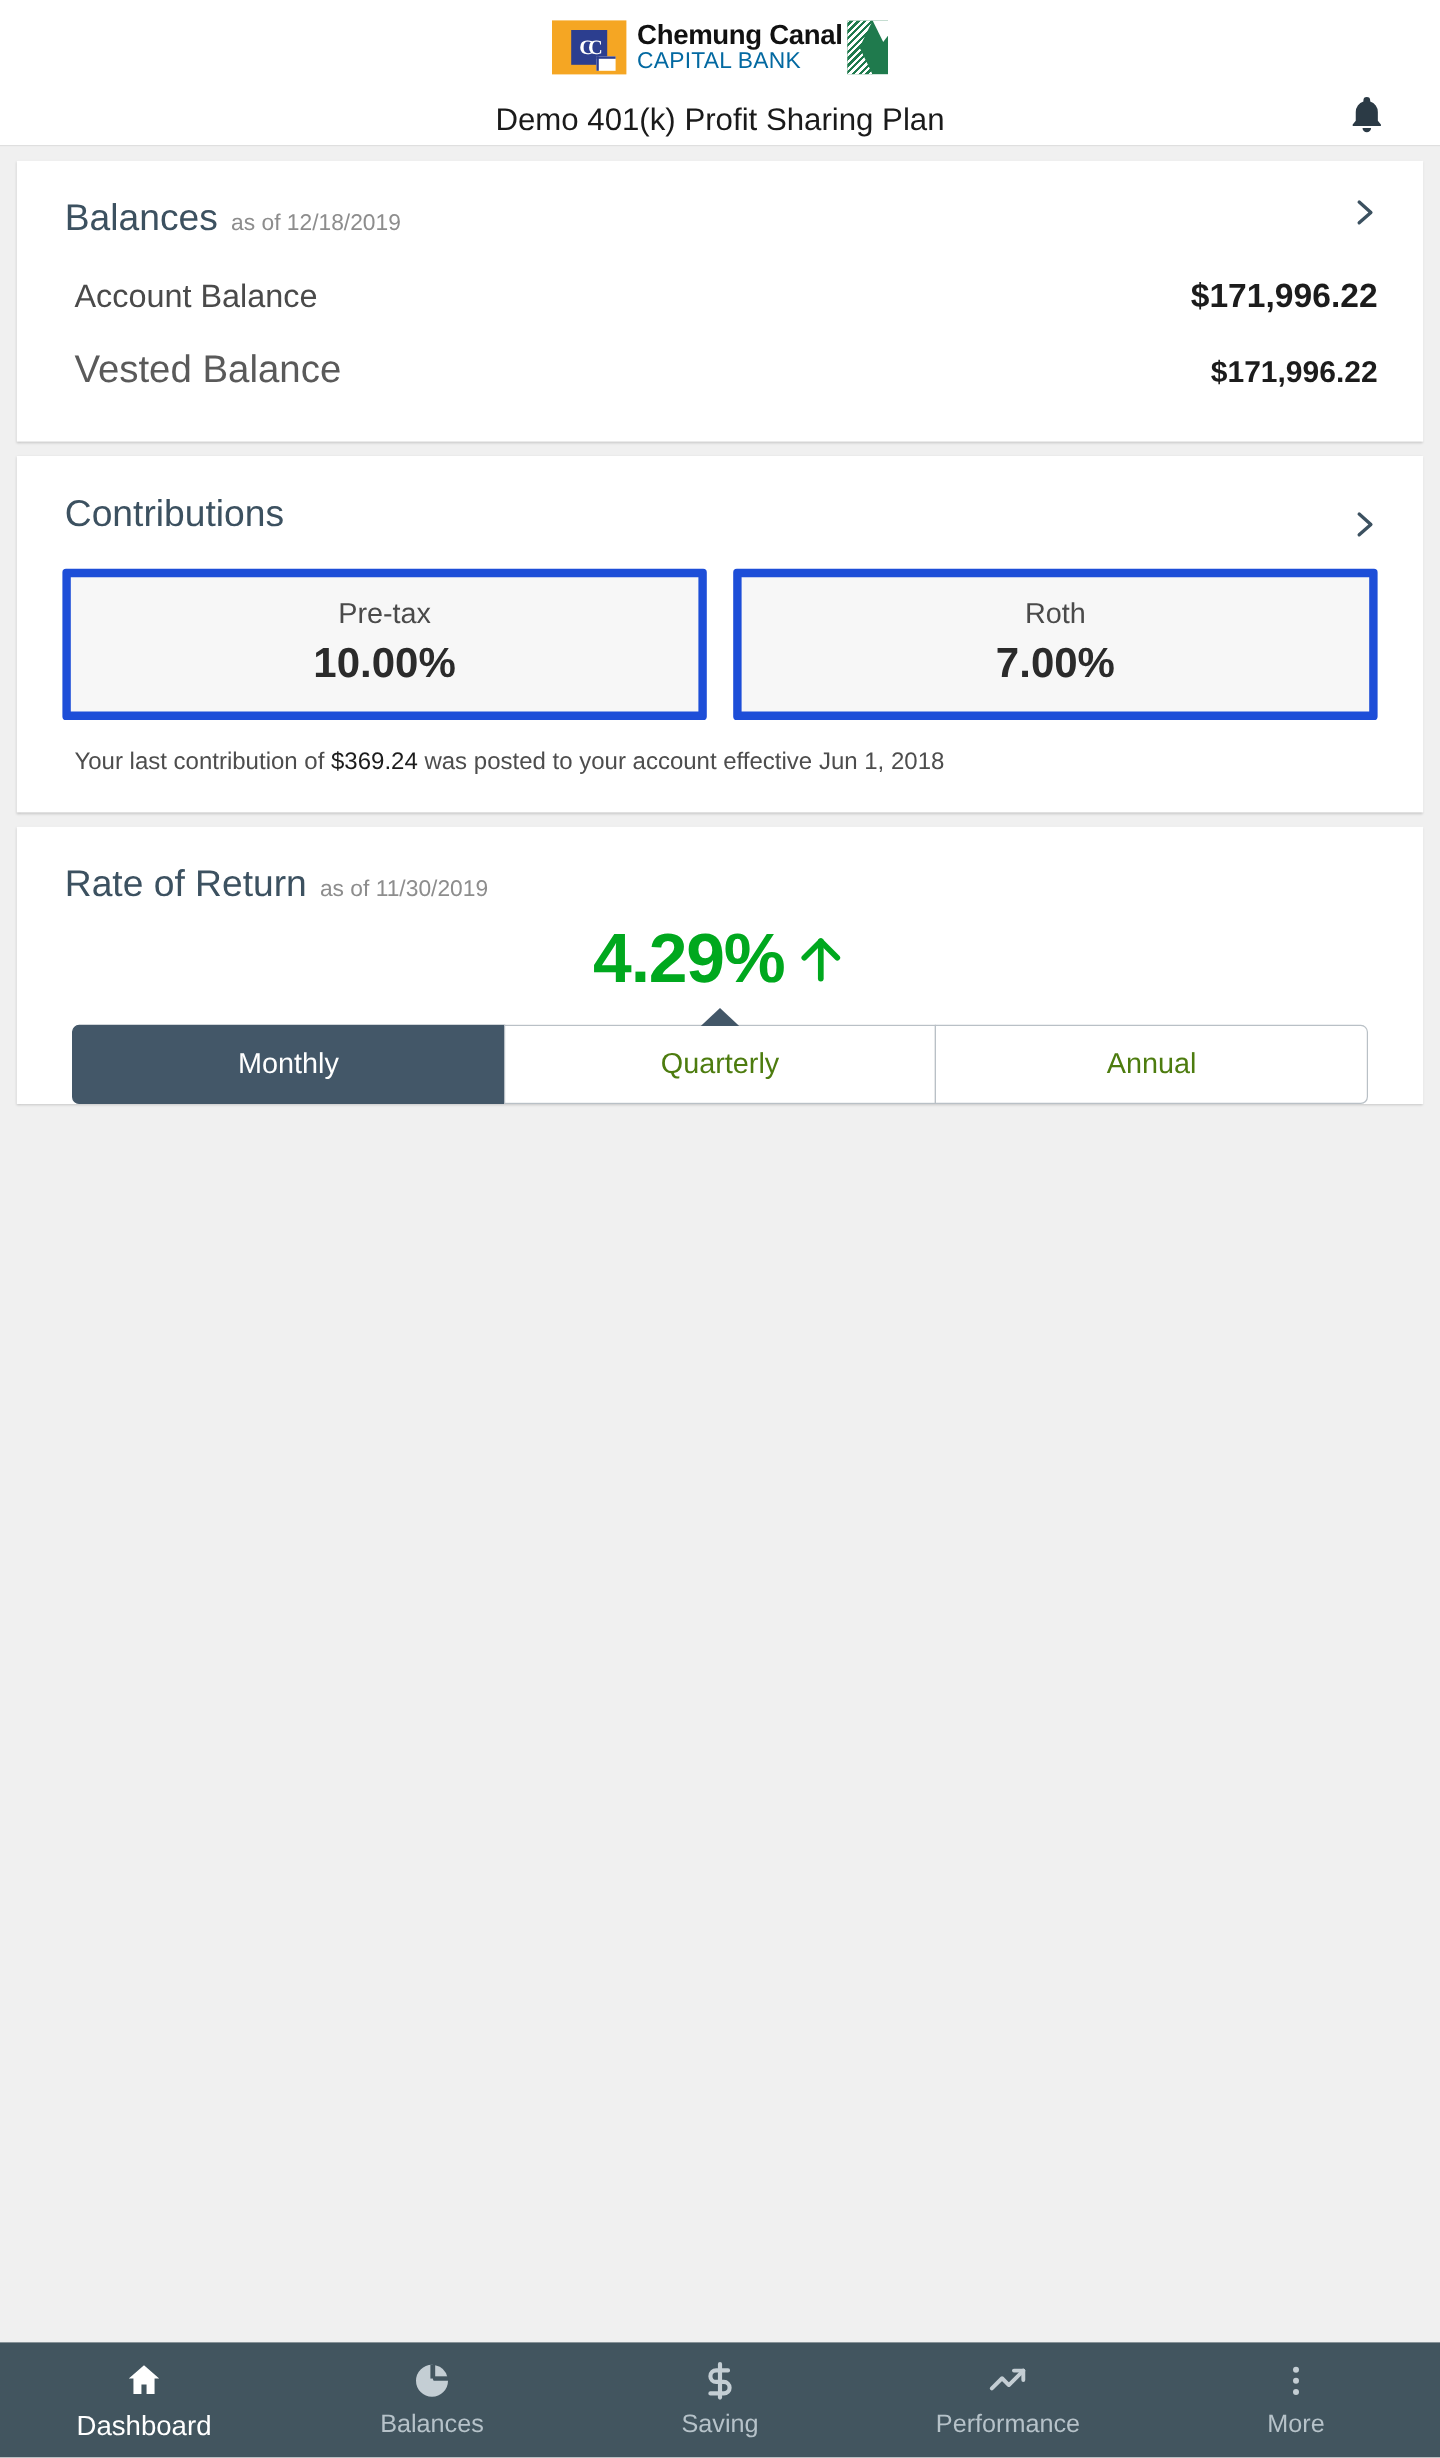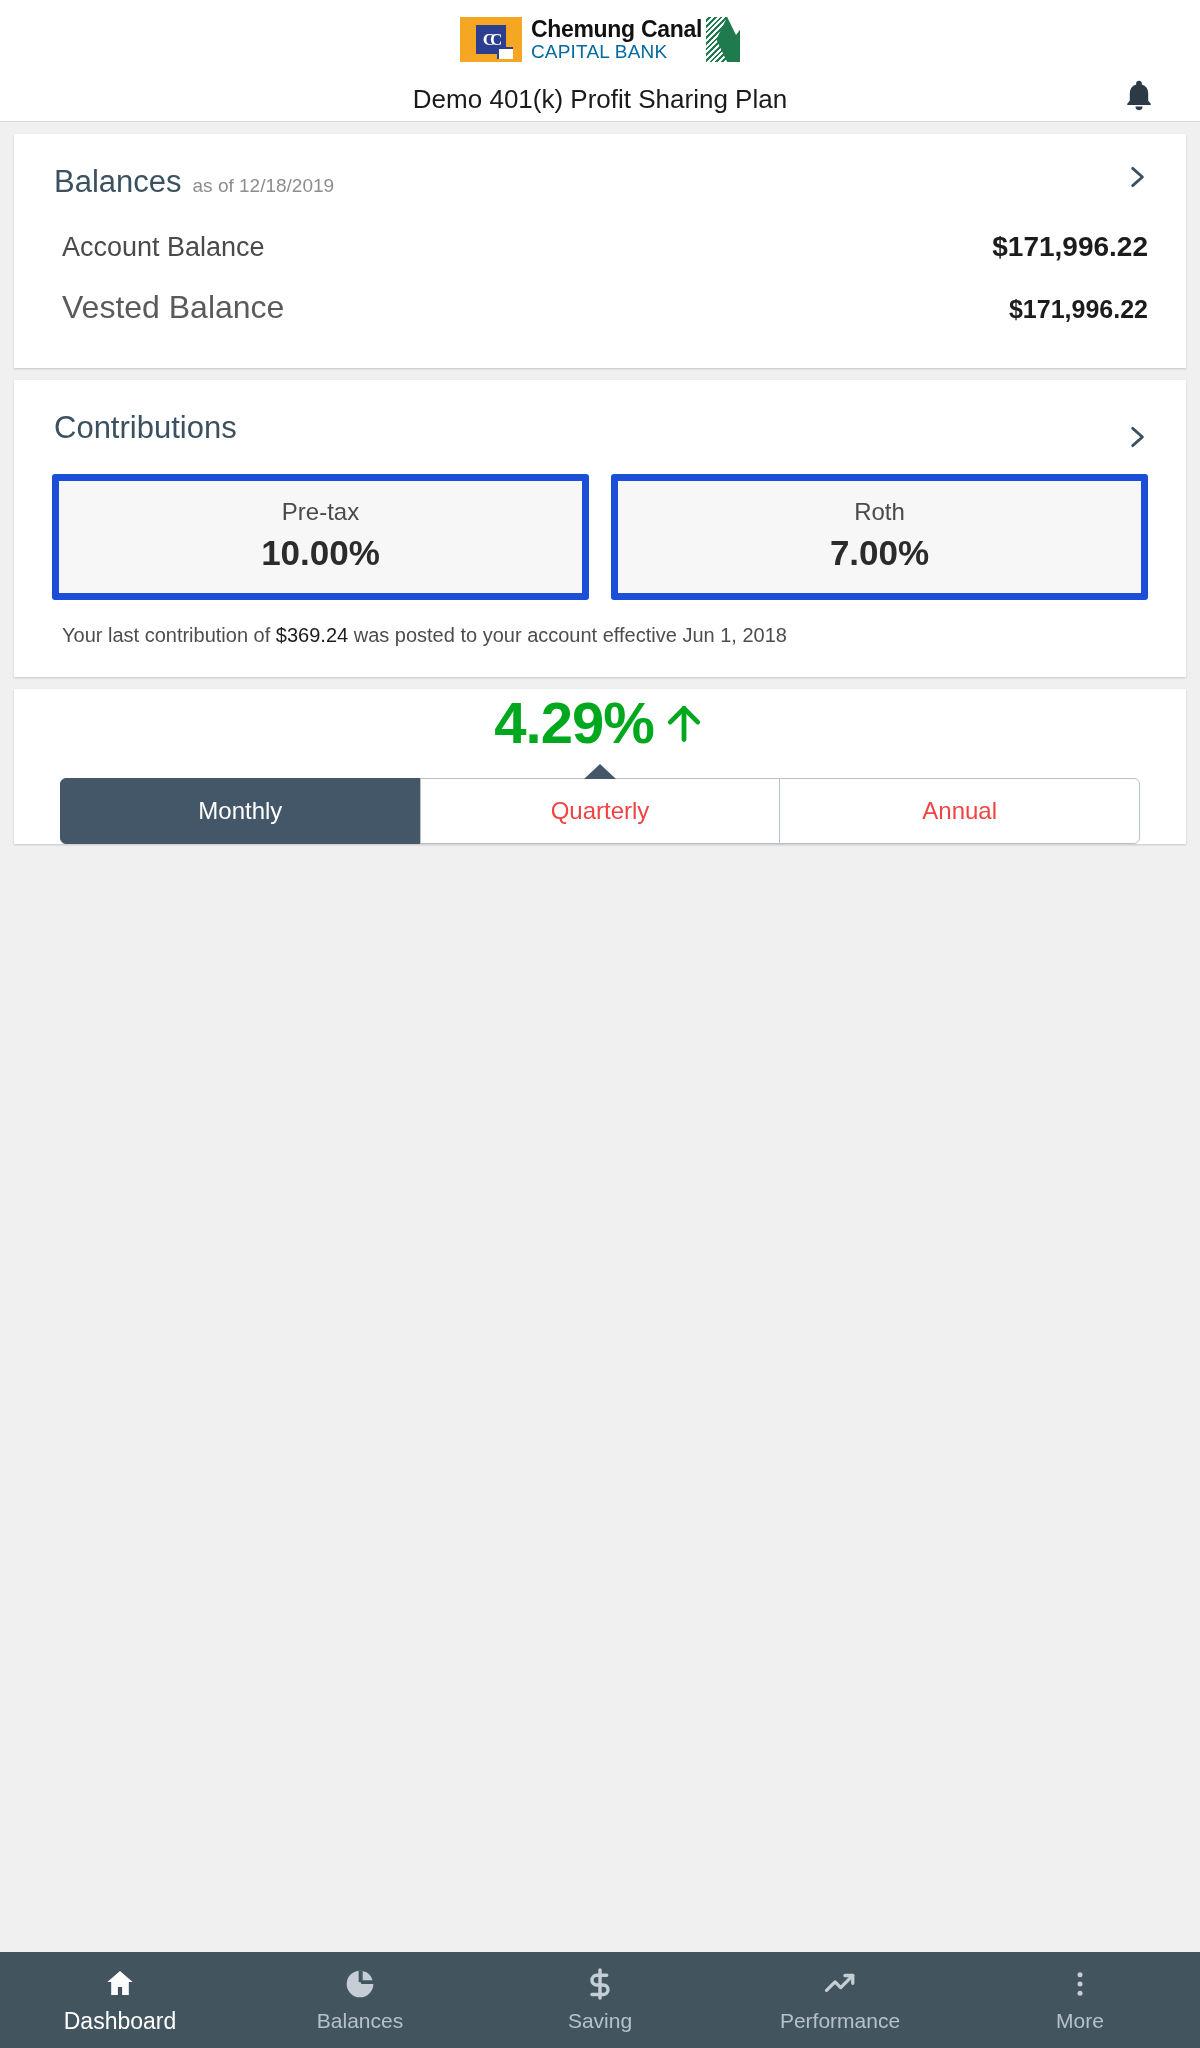--- a/index.html
+++ b/index.html
@@ -135,21 +135,21 @@
   }
   .ror-pct { font-size:58px; font-weight:bold; color:#00a81e; letter-spacing:-1px; }
   .ror-arrow { width:44px; height:52px; }
 
   .segmented {
     display:flex; margin:22px 46px 32px 46px; position:relative;
   }
   .seg {
     flex:1; text-align:center; font-size:24px;
     padding:18px 0; border:1px solid #b9c0c6;
-    background:#ffffff; color:#ef4444; margin-left:-1px;
+    background:#ffffff; color:#4d7c0f; margin-left:-1px;
   }
   .seg:first-child { margin-left:0; border-radius:6px 0 0 6px; }
   .seg:last-child { border-radius:0 6px 6px 0; }
   .seg.active {
     background:#435768; color:#ffffff; border-color:#435768;
   }
   .seg.active::before {
     content:""; position:absolute; top:-14px; left:0; right:0;
     margin:0 auto; width:0; height:0;
     border-left:16px solid transparent; border-right:16px solid transparent;
@@ -245,20 +245,24 @@
         <div class="contrib-value">7.00%</div>
       </div>
     </div>
 
     <div class="contrib-note">
       <span>Your last contribution of </span><b>$369.24</b><span> was posted to your account effective Jun 1, 2018</span>
     </div>
   </div>
 
   <div class="card">
+    <div class="card-head">
+      <span class="card-title">Rate of Return</span>
+      <span class="card-asof">as of 11/30/2019</span>
+    </div>
 
     <div class="ror-value">
       <span class="ror-pct">4.29%</span>
       <span class="ror-arrow">
         <svg viewBox="0 0 24 24" width="44" height="52" fill="none" stroke="#00a81e" stroke-width="2.6" stroke-linecap="round" stroke-linejoin="round">
           <line x1="12" y1="21" x2="12" y2="4"></line>
           <polyline points="4.5 11.5 12 4 19.5 11.5"></polyline>
         </svg>
       </span>
     </div>

